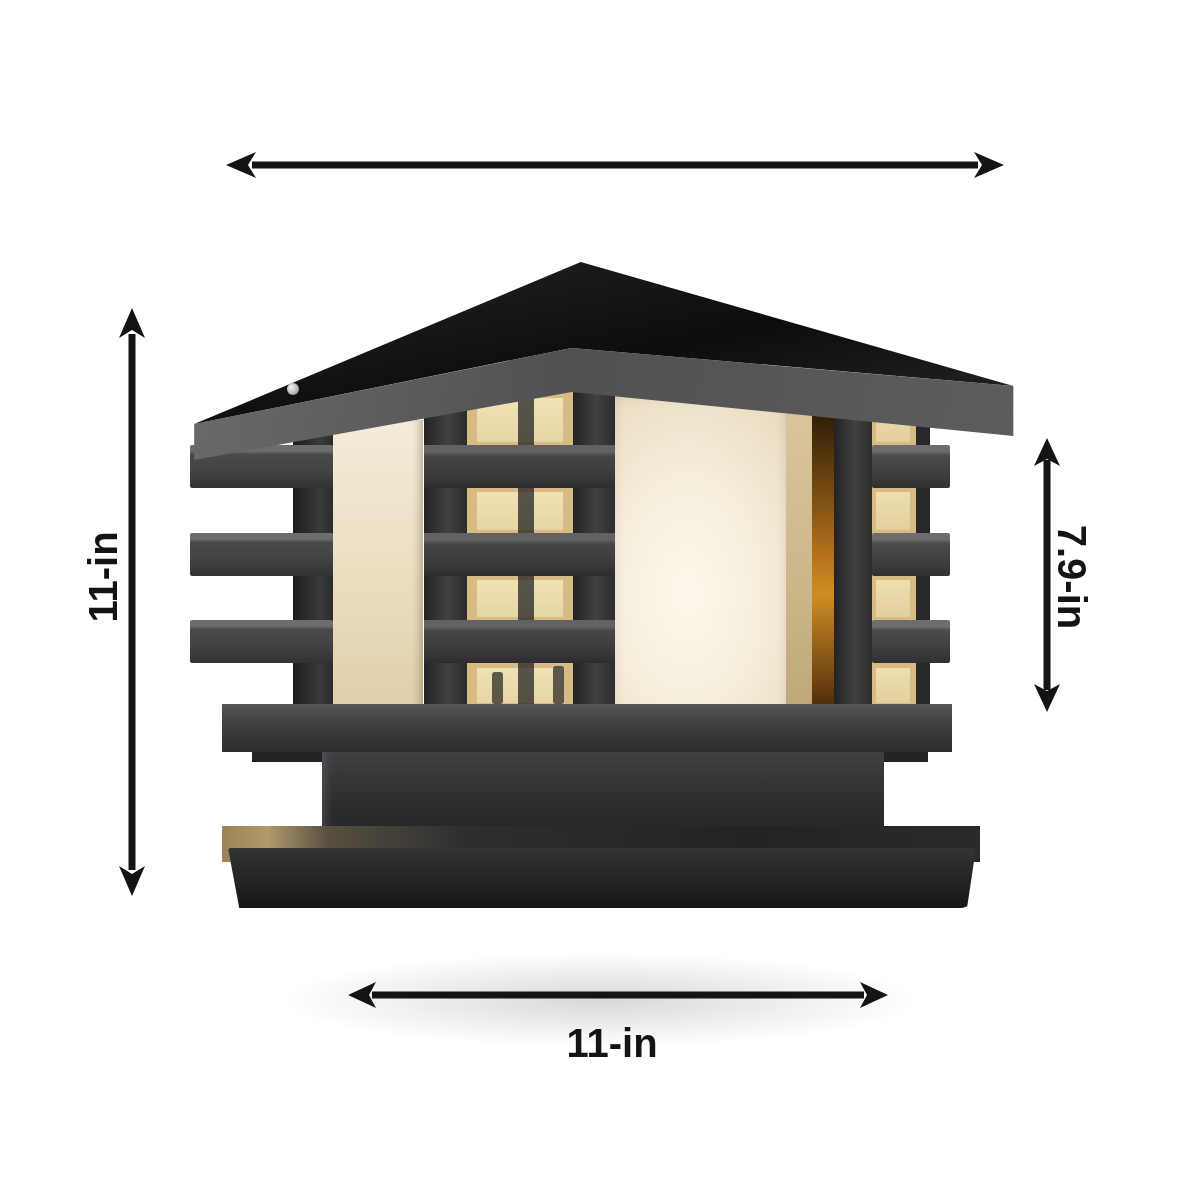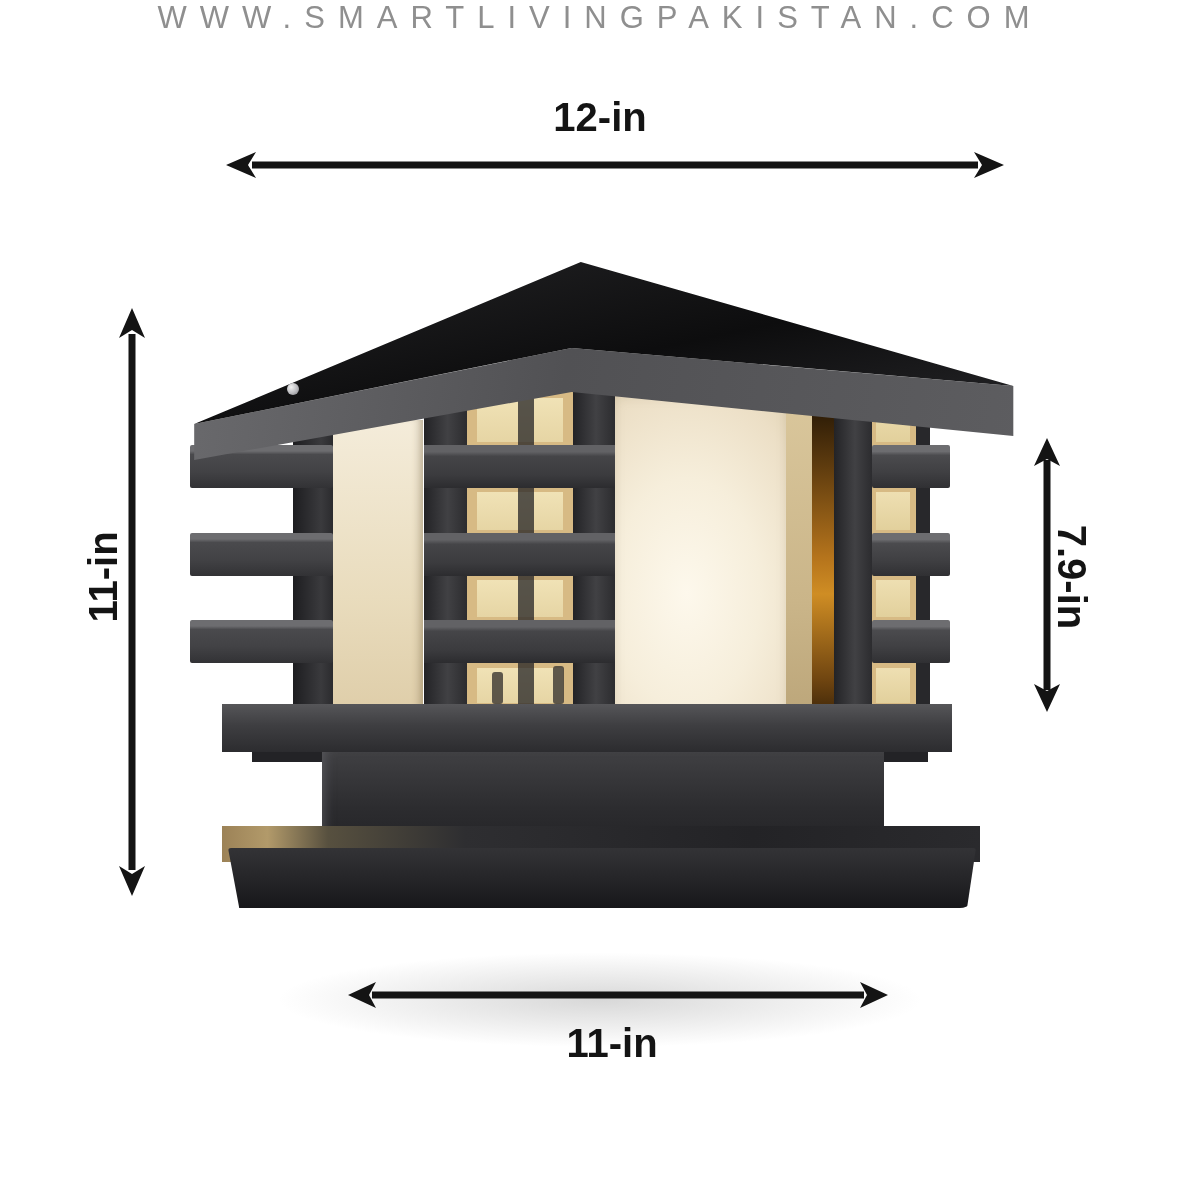--- a/index.html
+++ b/index.html
@@ -157,20 +157,18 @@
     <polygon points="17,4 4,32 17,25 30,32" fill="#141414"></polygon>
     <polygon points="17,278 4,250 17,257 30,250" fill="#141414"></polygon>
   </svg>
 
   <svg class="arrow" style="left:344px;top:978px;" width="548" height="34" viewBox="0 0 548 34">
     <line x1="28" y1="17" x2="520" y2="17" stroke="#141414" stroke-width="7"></line>
     <polygon points="4,17 32,4 25,17 32,30" fill="#141414"></polygon>
     <polygon points="544,17 516,4 523,17 516,30" fill="#141414"></polygon>
   </svg>
 
-  <div class="dim-label" style="left:450px;top:92px;width:300px;height:50px;">12-in</div>
   <div class="dim-label rot-ccw" style="left:28px;top:553px;width:150px;height:48px;">11-in</div>
   <div class="dim-label rot-cw" style="left:997px;top:553px;width:150px;height:48px;">7.9-in</div>
   <div class="dim-label" style="left:462px;top:1018px;width:300px;height:50px;">11-in</div>
 
-  <div class="watermark">WWW.SMARTLIVINGPAKISTAN.COM</div>
 
 </div>
 
 </body></html>

